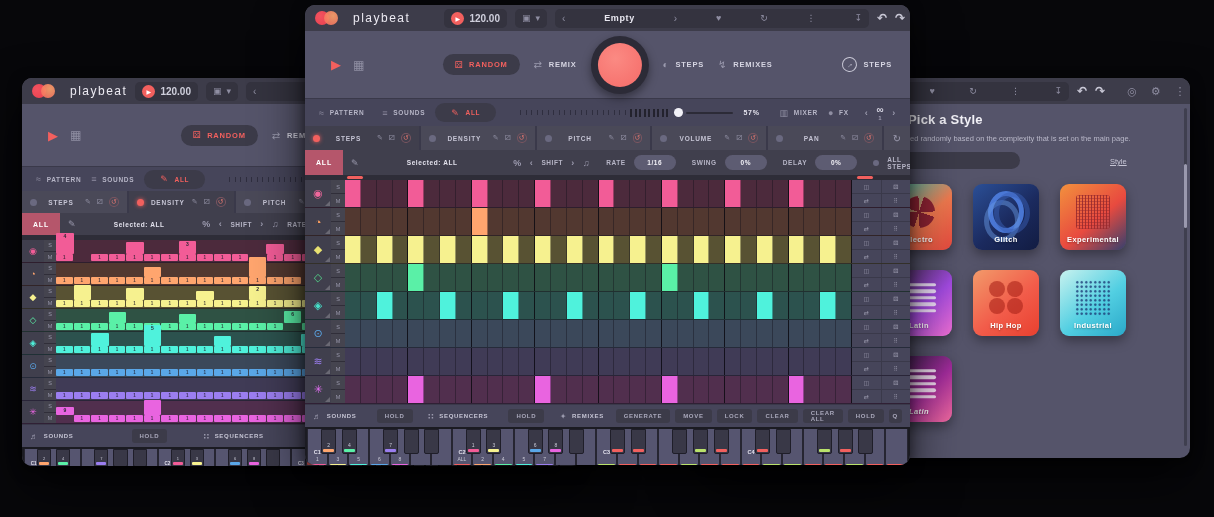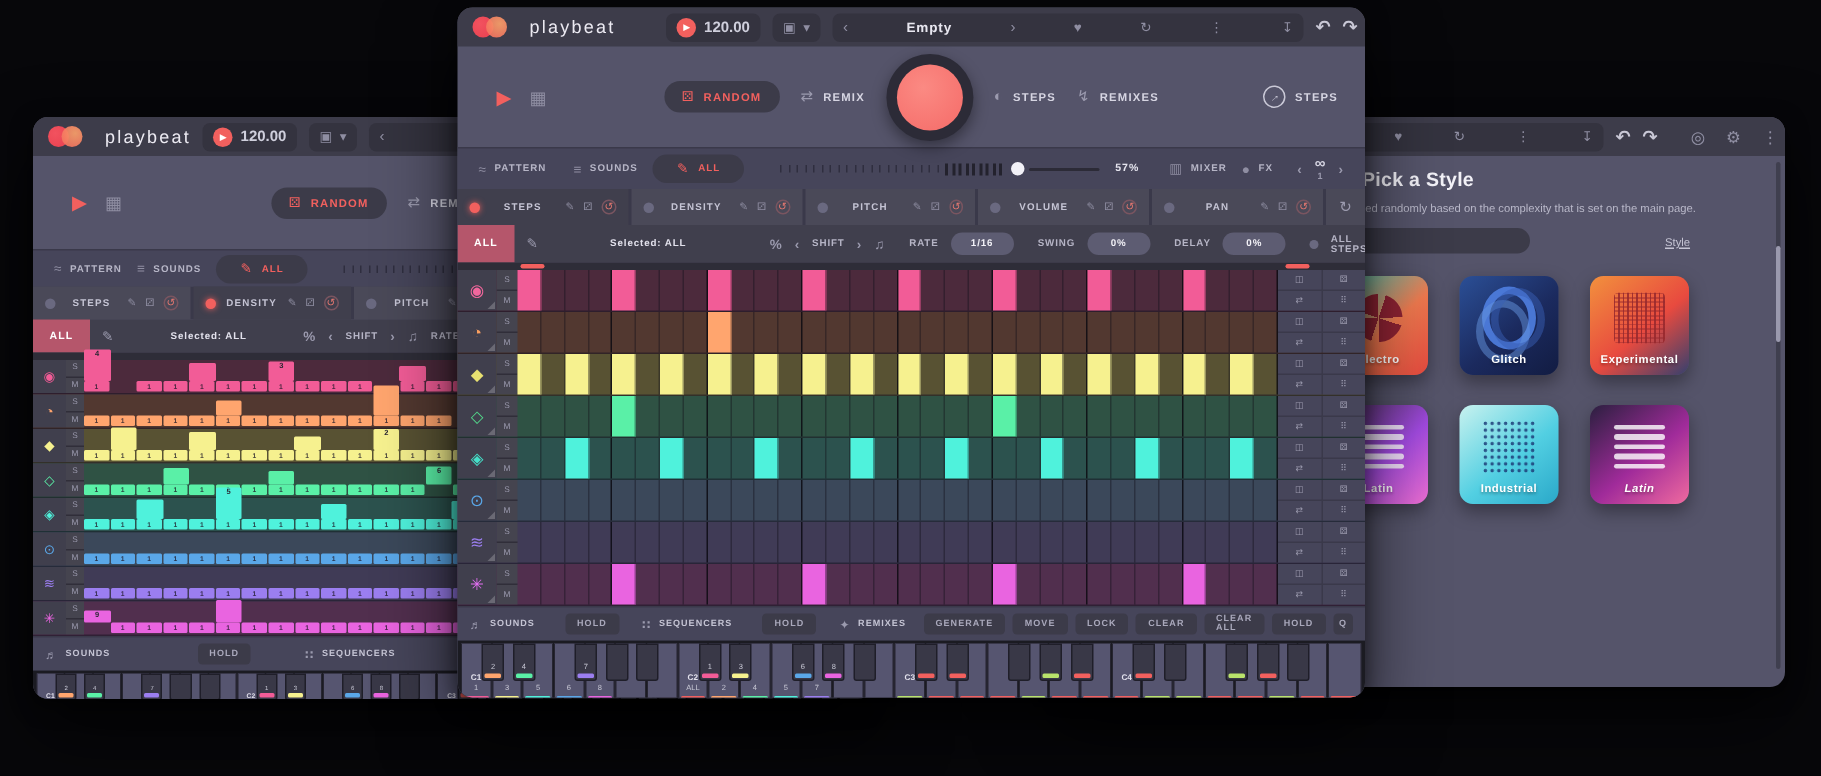--- a/index.html
+++ b/index.html
@@ -846,20 +846,29 @@
         <div class="tile" style="background: linear-gradient(140deg, rgb(74, 49, 88), rgb(161, 74, 224) 55%, rgb(239, 111, 211));">
           <div class="tg bars">
             <i></i>
             <i></i>
             <i></i>
             <i></i>
             <i></i>
           </div>
           <div class="tlabel">Latin</div>
         </div>
+        <div class="tile" style="background: linear-gradient(140deg, rgb(242, 154, 106), rgb(242, 92, 74) 55%, rgb(232, 64, 47));">
+          <div class="tg dots4">
+            <i></i>
+            <i></i>
+            <i></i>
+            <i></i>
+          </div>
+          <div class="tlabel">Hip Hop</div>
+        </div>
         <div class="tile" style="background: linear-gradient(140deg, rgb(200, 242, 239), rgb(82, 207, 226) 55%, rgb(42, 168, 201));">
           <div class="tg halftone"></div>
           <div class="tlabel">Industrial</div>
         </div>
         <div class="tile" style="background: linear-gradient(140deg, rgb(43, 31, 63), rgb(160, 43, 154) 55%, rgb(240, 106, 159)); font-style: italic;">
           <div class="tg bars">
             <i></i>
             <i></i>
             <i></i>
             <i></i>

